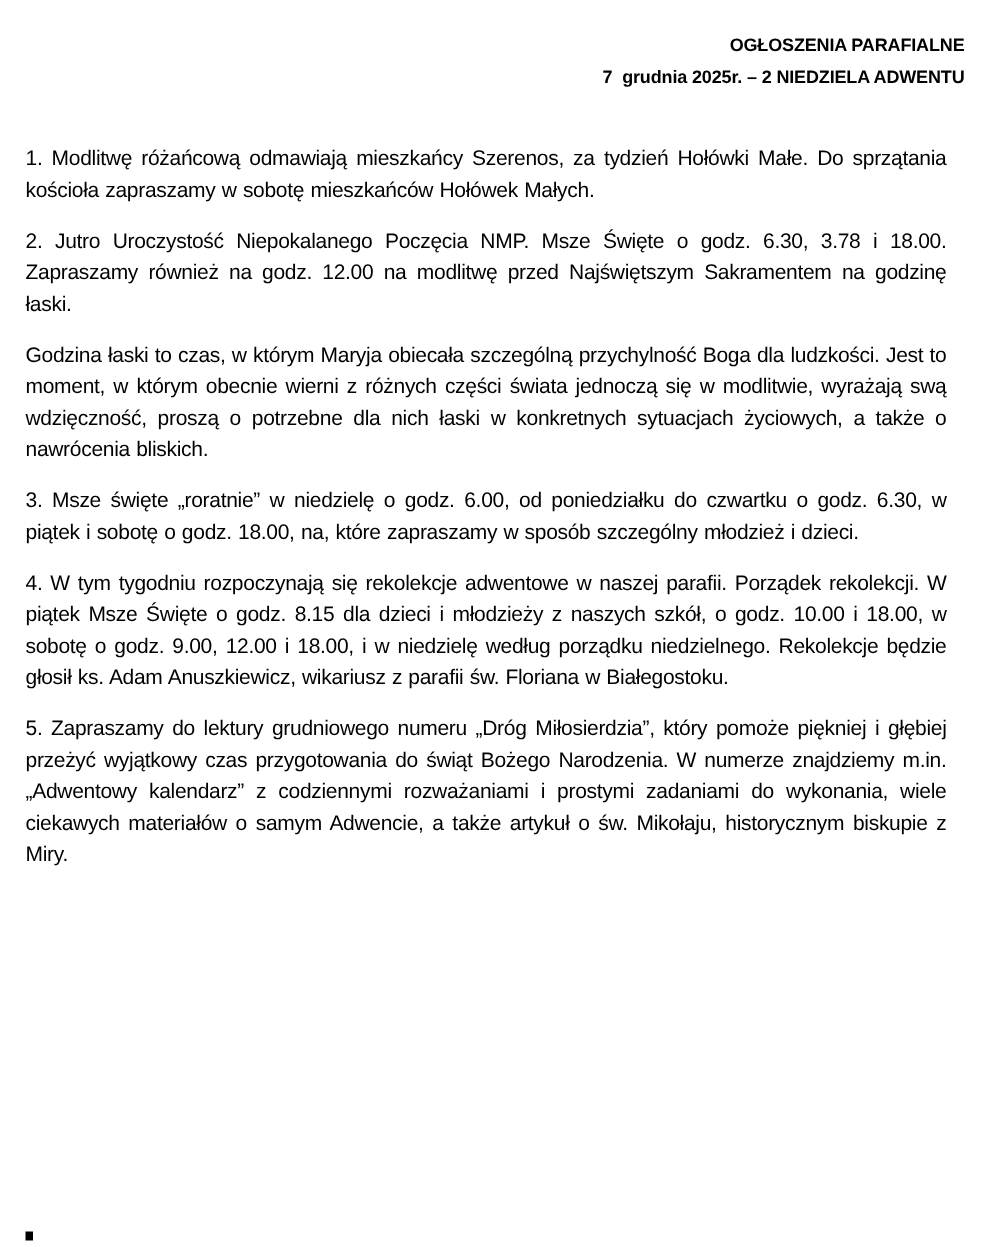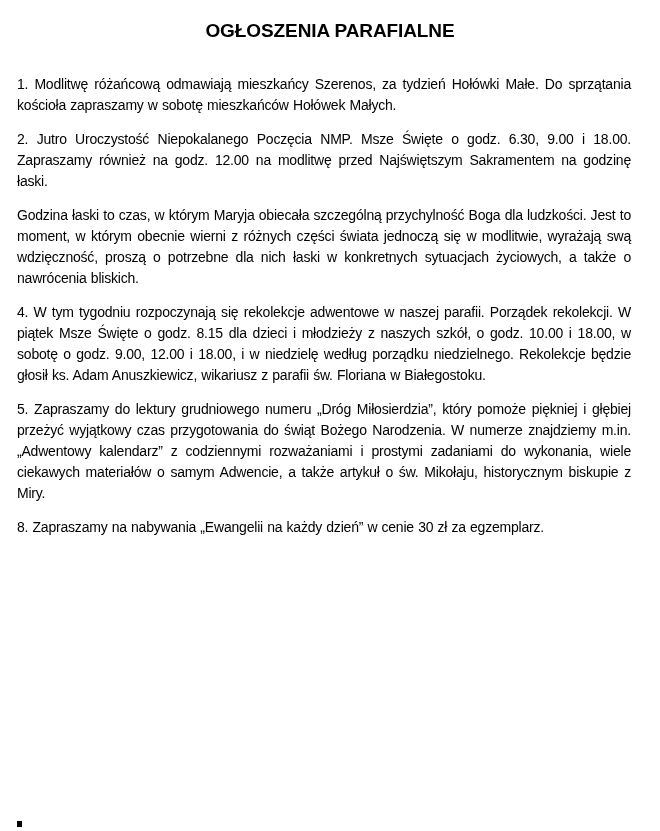--- a/index.html
+++ b/index.html
@@ -16,23 +16,23 @@
     color: #000000;
   }
   .page {
     box-sizing: border-box;
     width: 660px;
     height: 831px;
     padding: 20px 17px 0 17px;
     background: #ffffff;
   }
   .doc-header {
-    text-align: center;
+    text-align: right;
     font-weight: bold;
-    font-size: 19px;
+    font-size: 12px;
     line-height: 21px;
     margin: 0 0 33px 0;
     letter-spacing: -0.1px;
   }
   .doc-title, .doc-subtitle {
     display: block;
   }
   .doc-subtitle {
     white-space: pre-wrap;
   }
@@ -53,26 +53,27 @@
     background: #000000;
   }
 </style>
 </head>
 <body>
 
 <div class="page">
 
   <header class="doc-header">
     <span class="doc-title">OGŁOSZENIA PARAFIALNE</span>
+    <span class="doc-subtitle">7  grudnia 2025r. – 2 NIEDZIELA ADWENTU</span>
   </header>
 
   <main class="doc-body">
     <p>1. Modlitwę różańcową odmawiają mieszkańcy Szerenos, za tydzień Hołówki Małe. Do sprzątania kościoła zapraszamy w sobotę mieszkańców Hołówek Małych.</p>
-    <p>2. Jutro Uroczystość Niepokalanego Poczęcia NMP. Msze Święte o godz. 6.30, 9.00 i 18.00. Zapraszamy również na godz. 12.00 na modlitwę przed Najświętszym Sakramentem na godzinę łaski.</p>
+    <p>2. Jutro Uroczystość Niepokalanego Poczęcia NMP. Msze Święte o godz. 6.30, 3.78 i 18.00. Zapraszamy również na godz. 12.00 na modlitwę przed Najświętszym Sakramentem na godzinę łaski.</p>
     <p>Godzina łaski to czas, w którym Maryja obiecała szczególną przychylność Boga dla ludzkości. Jest to moment, w którym obecnie wierni z różnych części świata jednoczą się w modlitwie, wyrażają swą wdzięczność, proszą o potrzebne dla nich łaski w konkretnych sytuacjach życiowych, a także o nawrócenia bliskich.</p>
+    <p>3. Msze święte „roratnie” w niedzielę o godz. 6.00, od poniedziałku do czwartku o godz. 6.30, w piątek i sobotę o godz. 18.00, na, które zapraszamy w sposób szczególny młodzież i dzieci.</p>
     <p>4. W tym tygodniu rozpoczynają się rekolekcje adwentowe w naszej parafii. Porządek rekolekcji. W piątek Msze Święte o godz. 8.15 dla dzieci i młodzieży z naszych szkół, o godz. 10.00 i 18.00, w sobotę o godz. 9.00, 12.00 i 18.00, i w niedzielę według porządku niedzielnego. Rekolekcje będzie głosił ks. Adam Anuszkiewicz, wikariusz z parafii św. Floriana w Białegostoku.</p>
     <p>5. Zapraszamy do lektury grudniowego numeru „Dróg Miłosierdzia”, który pomoże piękniej i głębiej przeżyć wyjątkowy czas przygotowania do świąt Bożego Narodzenia. W numerze znajdziemy m.in. „Adwentowy kalendarz” z codziennymi rozważaniami i prostymi zadaniami do wykonania, wiele ciekawych materiałów o samym Adwencie, a także artykuł o św. Mikołaju, historycznym biskupie z Miry.</p>
-    <p>8. Zapraszamy na nabywania „Ewangelii na każdy dzień” w cenie 30 zł za egzemplarz.</p>
   </main>
 
   <div class="truncated-char-mark"></div>
 
 </div>
 
 </body></html>

